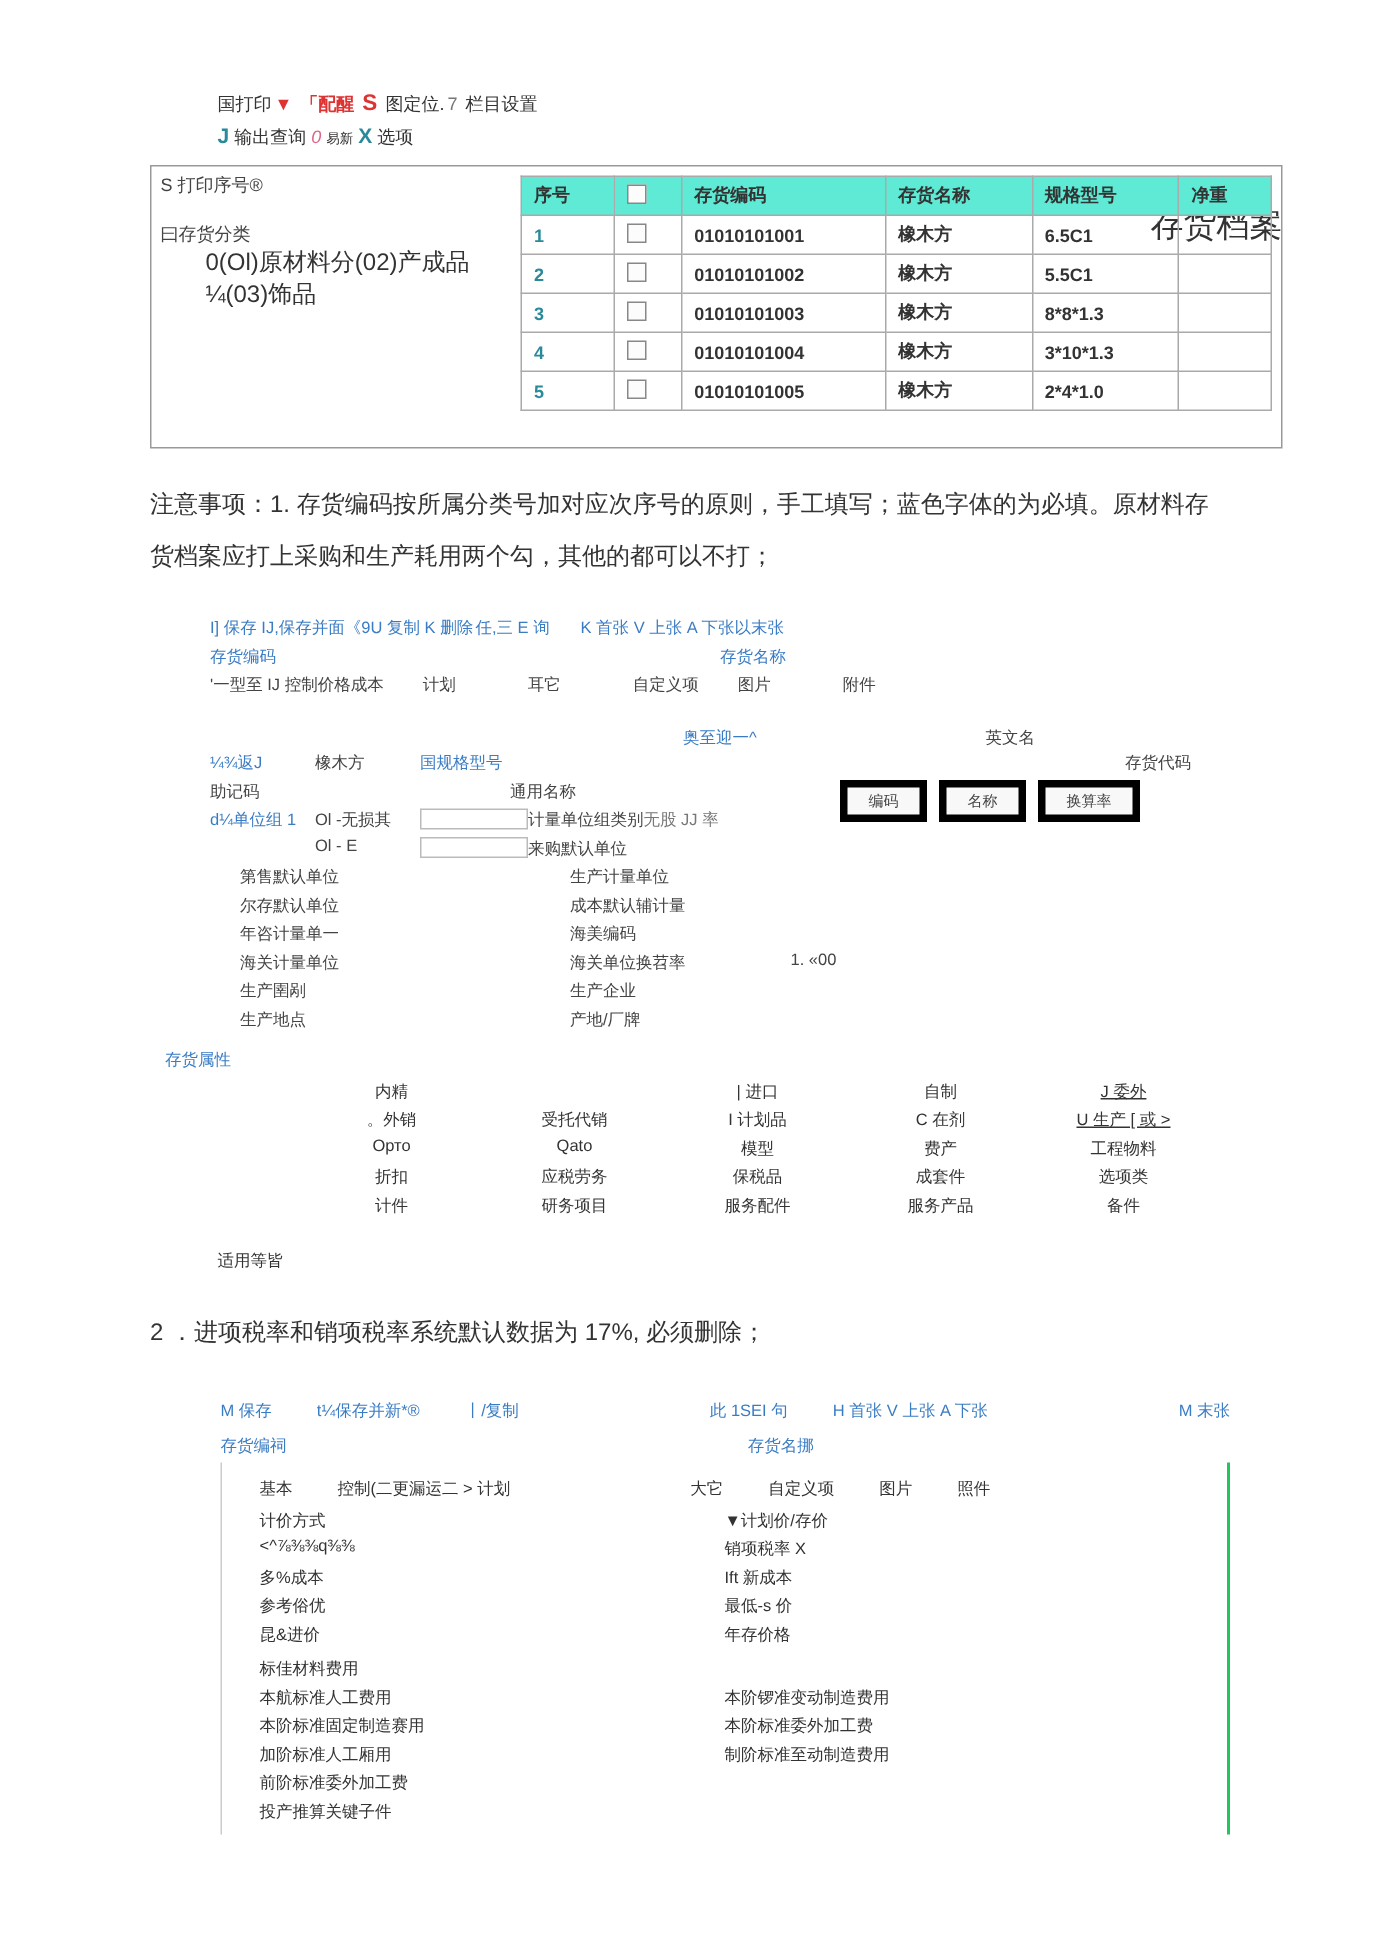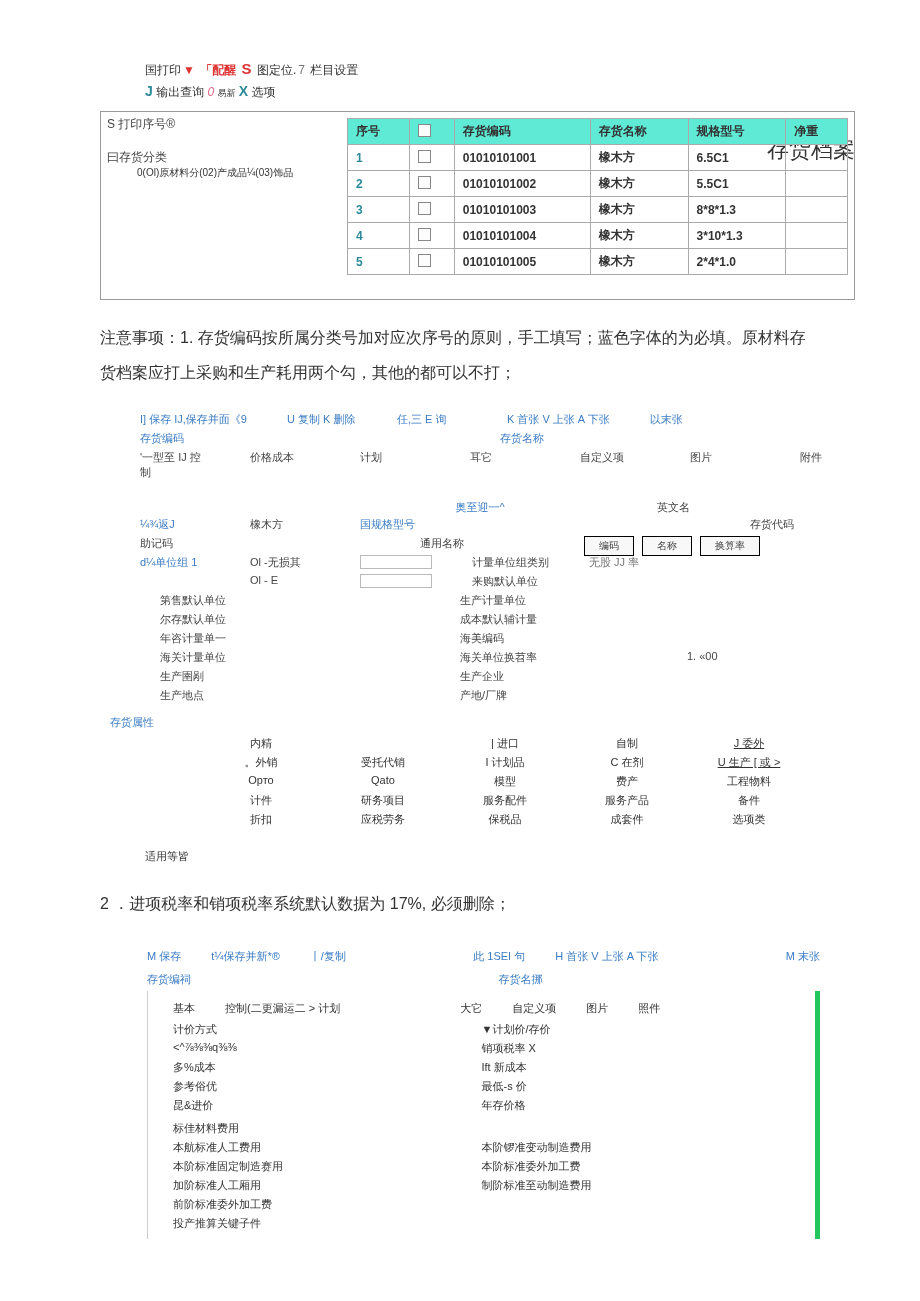--- a/index.html
+++ b/index.html
@@ -7,46 +7,46 @@
   .toolbar-top span { margin-right: 2px; }
   .red { color: #d33; font-weight: 600; }
   .grey { color: #777; }
   .toolbar2 { padding-left: 95px; margin-bottom: 10px; }
   .teal { color: #2b8a9a; font-weight: 600; }
   .orange { color: #d68; }
   .big-title { position: absolute; right: 65px; top: 135px; font-size: 22px; font-weight: 500; }
   .panel1 { border: 1px solid #999; margin-left: 50px; margin-right: 15px; padding: 6px; position: relative; min-height: 175px; }
   .panel1-left { position: absolute; left: 6px; top: 4px; width: 235px; }
   .panel1-left .line1 { color: #444; }
-  .panel1-left .line2 { padding-left: 30px; color: #333; font-size: 10px; }
+  .panel1-left .line2 { padding-left: 30px; color: #333; font-size: 16px; }
   .table-wrap { margin-left: 240px; }
   table.grid { border-collapse: collapse; width: 100%; font-size: 12px; }
   table.grid th, table.grid td { border: 1px solid #aaa; padding: 4px 8px; text-align: left; }
   table.grid th { background: #5eead4; font-weight: 600; }
   .num-col { color: #2b8a9a; font-weight: 600; text-align: center; }
   .checkbox { display: inline-block; width: 11px; height: 11px; border: 1px solid #888; background: #fcfcfc; }
   .para { margin: 20px 50px; font-size: 16px; line-height: 2.2; }
   .form-block { margin: 0 50px 10px 90px; font-size: 11px; color: #444; }
   .blue { color: #3a7cc4; }
-  .form-row { display: flex; gap: 40px; padding: 2px 0; }
+  .form-row { display: flex; padding: 2px 0; }
   .form-row > span { min-width: 70px; }
   .sec-attr { color: #3a7cc4; margin: 0 0 4px 60px; font-size: 11px; }
   .attr-grid { margin: 0 60px 20px 150px; }
   .attr-row { display: flex; padding: 2px 0; }
   .attr-row > span { flex: 1; font-size: 11px; text-align: center; }
   .underline { text-decoration: underline; }
   .para2 { margin: 30px 50px; font-size: 16px; }
   .form2 { margin: 0 50px 10px 55px; font-size: 11px; padding-left: 42px; }
   .form2 .hdr { display: flex; gap: 30px; padding: 4px 0; }
   .form2 .blue { color: #3a7cc4; }
-  .form2-body { border-left: 1px solid #ccc; border-right: 5px solid #22c55e; padding: 6px 25px; }
+  .form2-body { border-left: 1px solid #ccc; border-right: 2px solid #22c55e; padding: 6px 25px; }
   .f2row { display: flex; padding: 2px 0; }
   .f2row .l { width: 50%; }
   .mini-headers { display:flex; gap:8px; position:absolute; right:60px; }
-  .mini-th { border:1px solid #000000; padding:2px 14px; background:#f8f8f8; font-size:10px; }
+  .mini-th { border:5px solid #000000; padding:2px 14px; background:#f8f8f8; font-size:10px; }
 </style>
 </head>
 <body>
 
 <div class="toolbar-top">
   <span>国打印</span><span class="red">▼</span>
   <span class="red">「配醒</span>
   <span class="red" style="font-size:15px">S</span>
   <span>图定位.</span><span class="grey">7</span>
   <span>栏目设置</span>
@@ -249,32 +249,32 @@
       <span class="underline">U 生产 [ 或 &gt;</span>
     </div>
     <div class="attr-row">
       <span>Орто</span>
       <span>Qato</span>
       <span>模型</span>
       <span>费产</span>
       <span>工程物料</span>
     </div>
     <div class="attr-row">
+      <span>折扣</span>
+      <span>应税劳务</span>
+      <span>保税品</span>
+      <span>成套件</span>
+      <span>选项类</span>
+    </div>
+    <div class="attr-row">
       <span>计件</span>
       <span>研务项目</span>
       <span>服务配件</span>
       <span>服务产品</span>
       <span>备件</span>
-    </div>
-    <div class="attr-row">
-      <span>折扣</span>
-      <span>应税劳务</span>
-      <span>保税品</span>
-      <span>成套件</span>
-      <span>选项类</span>
     </div>
   </div>
 <div style="margin-left:95px;font-size:11px;">适用等皆</div>
 
 <p class="para2">2 ．进项税率和销项税率系统默认数据为 17%, 必须删除；</p>
 
 <div class="form2">
   <div class="hdr">
     <span class="blue">M 保存</span>
     <span class="blue">t¼保存并新*®</span>

